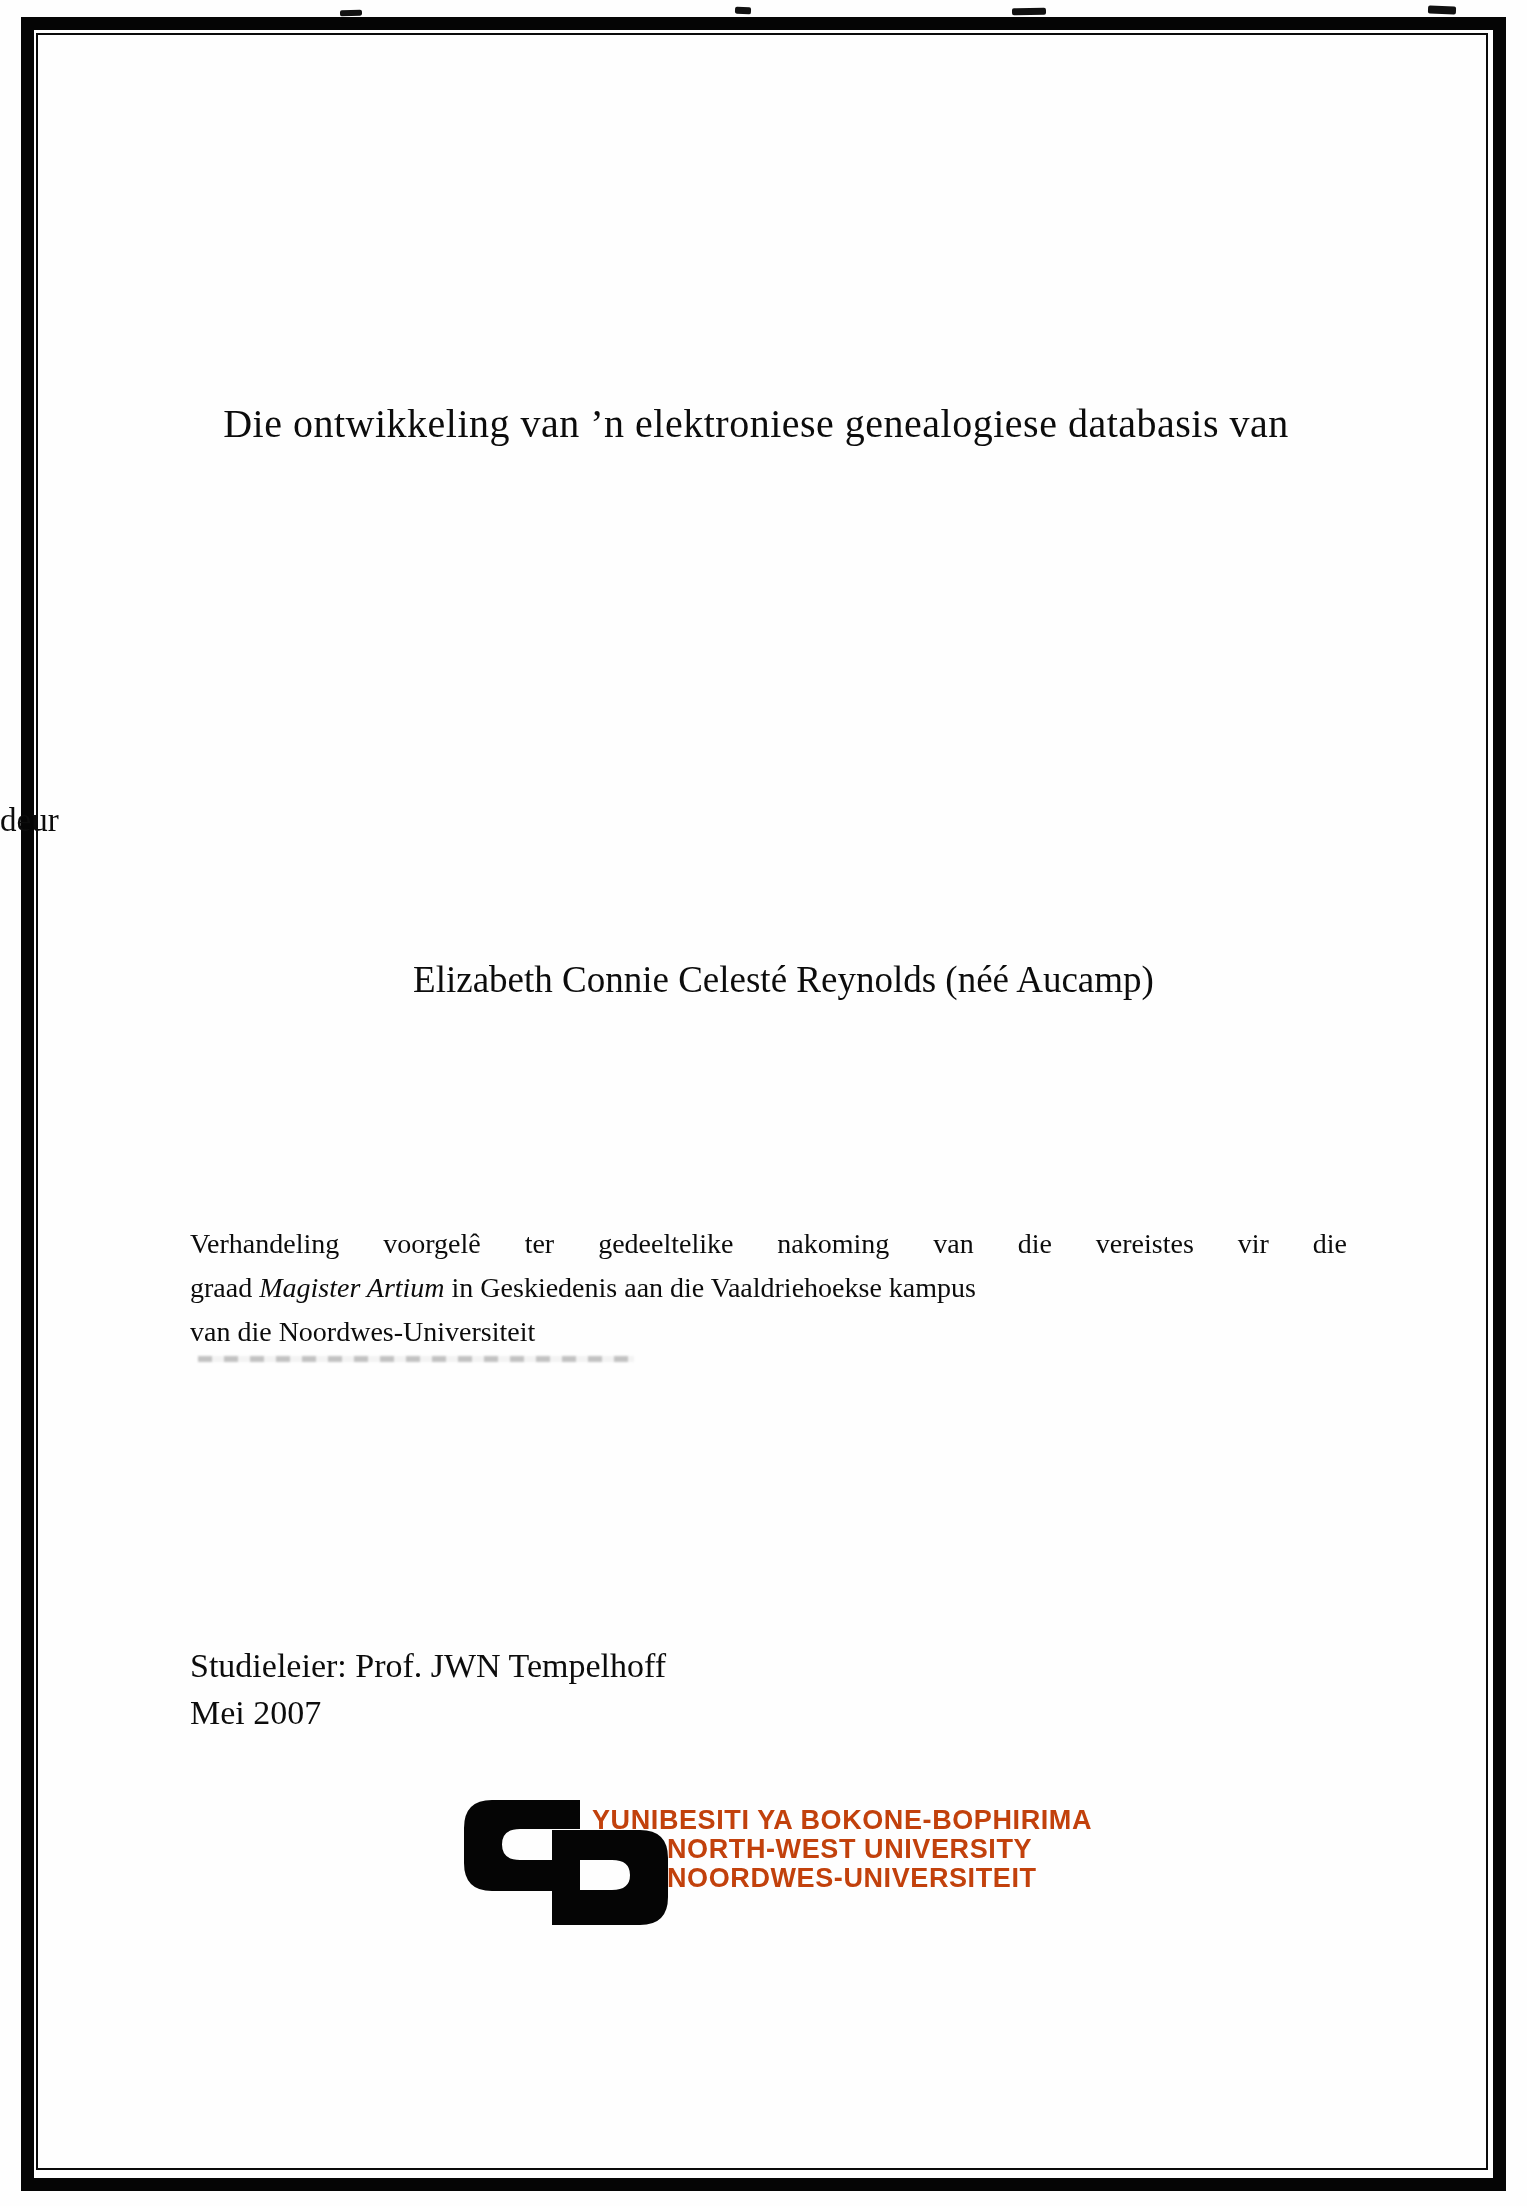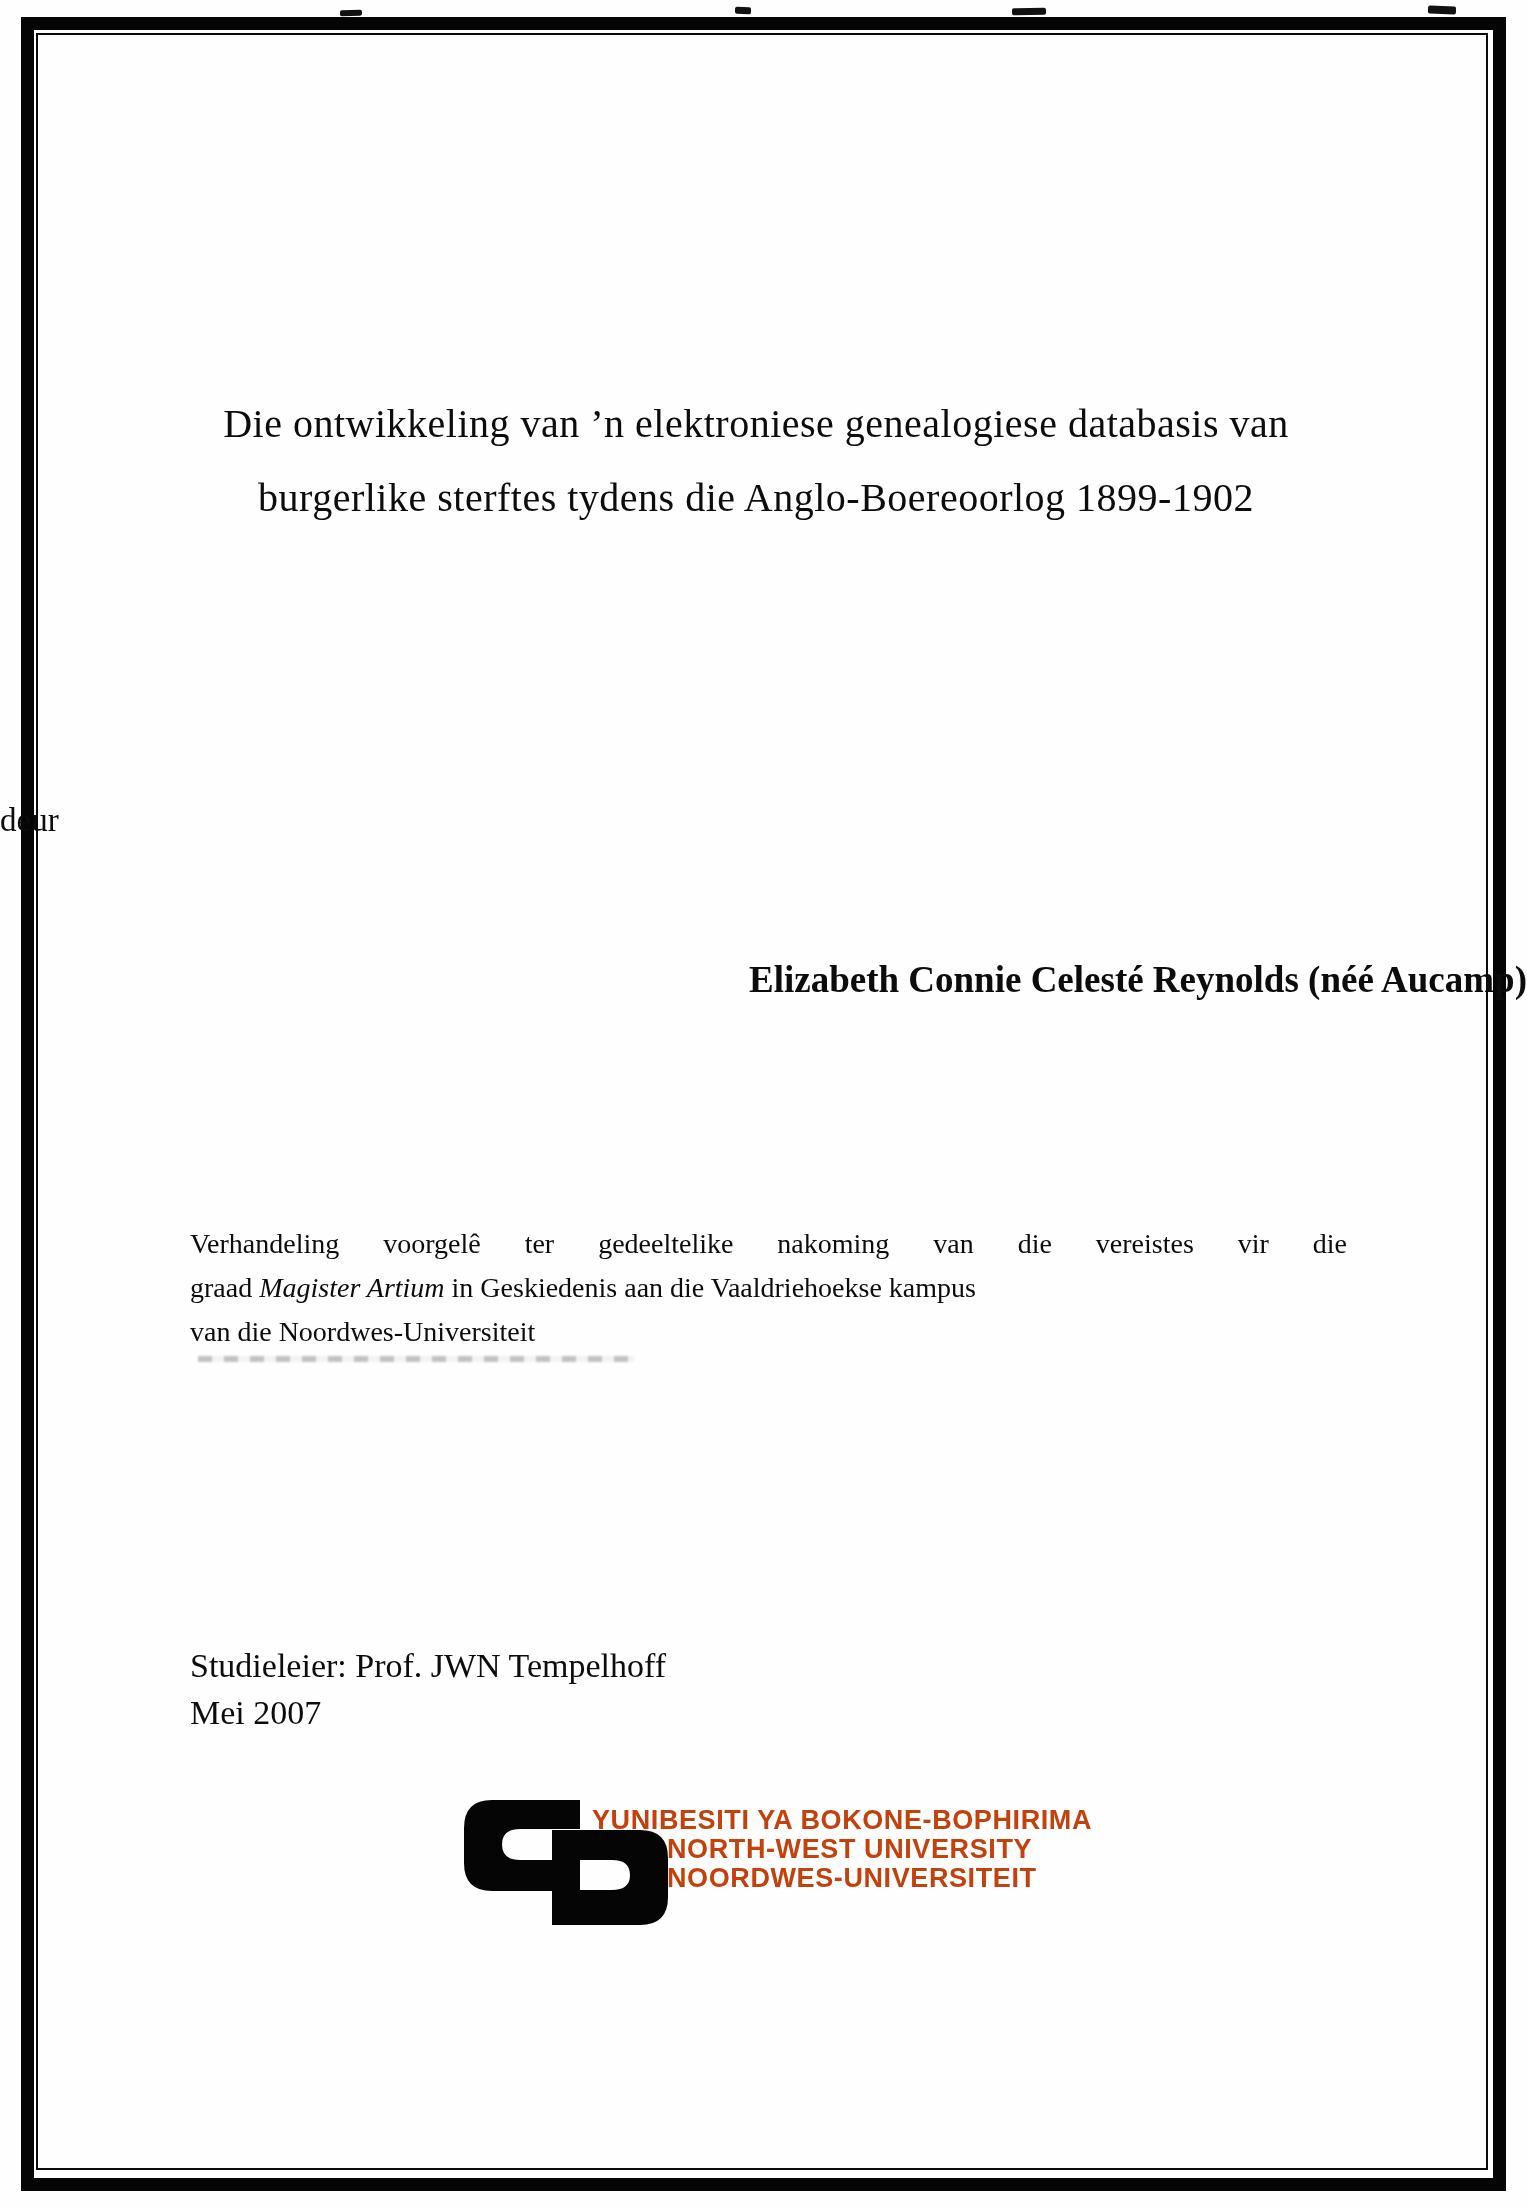--- a/index.html
+++ b/index.html
@@ -52,24 +52,23 @@
     position: absolute;
     left: 0; right: 15px;
     top: 800px;
     font-size: 33px;
     line-height: 40px;
   }
   .author-line {
     position: absolute;
     left: 40px; right: 0;
     top: 960px;
-    text-align: right;
+    text-align: center;
     font-size: 37px;
     line-height: 40px;
-    font-weight: bold;
   }
   .submission {
     position: absolute;
     left: 190px;
     width: 1157px;
     top: 1222px;
     font-size: 28px;
     line-height: 44px;
   }
   .submission .justify-full {
@@ -122,21 +121,20 @@
   <div class="smudge s1"></div>
   <div class="smudge s2"></div>
   <div class="smudge s3"></div>
   <div class="smudge s4"></div>
 
   <div class="frame-outer"></div>
   <div class="frame-inner"></div>
 
   <div class="title-block">
     <div>Die ontwikkeling van ’n elektroniese genealogiese databasis van</div>
-    <div>burgerlike sterftes tydens die Anglo-Boereoorlog 1899-1902</div>
   </div>
 
   <div class="byline">deur</div>
 
   <div class="author-line">Elizabeth Connie Celesté Reynolds (néé Aucamp)</div>
 
   <div class="submission">
     <div class="justify-full">Verhandeling voorgelê ter gedeeltelike nakoming van die vereistes vir die</div>
     <div><span>graad </span><i>Magister Artium</i><span> in Geskiedenis aan die Vaaldriehoekse kampus</span></div>
     <div>van die Noordwes-Universiteit</div>

